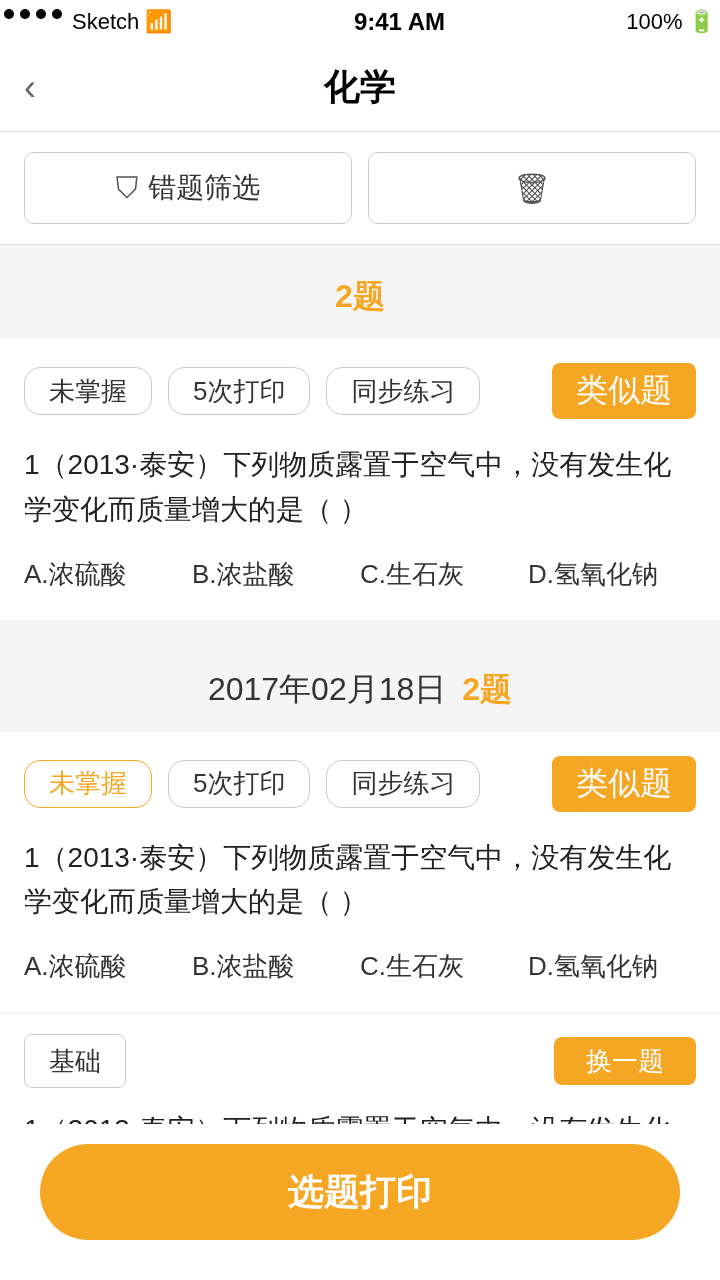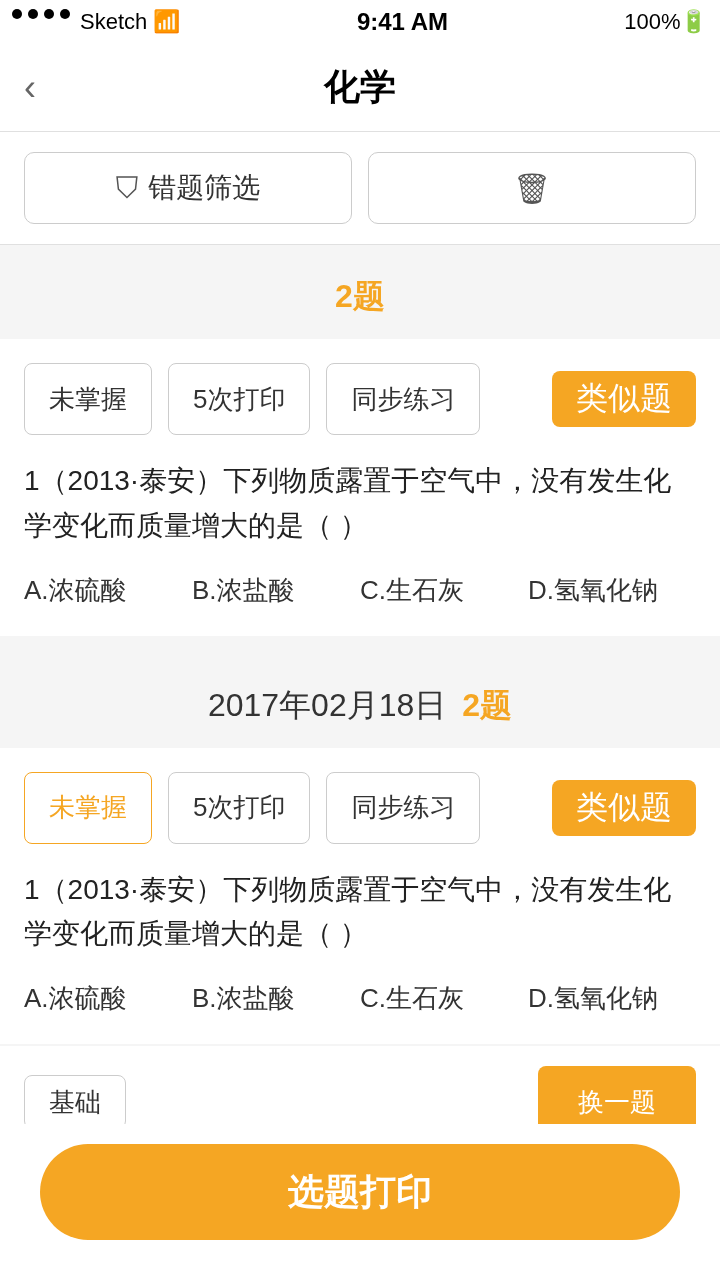--- a/index.html
+++ b/index.html
@@ -13,27 +13,27 @@
       overflow-x: hidden;
     }
 
     
     .status-bar {
       background: #fff;
       height: 44px;
       display: flex;
       align-items: center;
       justify-content: space-between;
-      padding: 0 12px;
+      padding: 0 4px;
       font-size: 24px;
     }
     .status-bar .left { display: flex; gap: 6px; }
     .status-bar .left .dot { width: 10px; height: 10px; background: #000; border-radius: 50%; }
     .status-bar .center { font-size: 24px; font-weight: 600; }
-    .status-bar .right { font-size: 22px; display: flex; align-items: center; }
+    .status-bar .right { font-size: 22px; display: flex; align-items: center; gap: 6px; }
 
     
     .nav-bar {
       background: #fff;
       height: 88px;
       display: flex;
       align-items: center;
       justify-content: center;
       position: relative;
       border-bottom: 1px solid #e0e0e0;
@@ -109,24 +109,24 @@
 
     
     .action-row {
       display: flex;
       align-items: center;
       gap: 16px;
       margin-bottom: 24px;
       flex-wrap: wrap;
     }
     .action-btn {
-      height: 72px;
+      height: 48px;
       padding: 4px 24px;
       border: 1.5px solid #ccc;
-      border-radius: 8px;
+      border-radius: 16px;
       background: #fff;
       font-size: 26px;
       color: #333;
       cursor: pointer;
       white-space: nowrap;
     }
     .action-btn.active {
       border-color: #f5a623;
       color: #f5a623;
     }
@@ -137,22 +137,22 @@
       background: #f5a623;
       border: none;
       border-radius: 8px;
       font-size: 32px;
       color: #fff;
       cursor: pointer;
       white-space: nowrap;
     }
     .swap-btn {
       margin-left: auto;
-      height: 72px;
-      padding: 0 40px;
+      height: 48px;
+      padding: 0 32px;
       background: #f5a623;
       border: none;
       border-radius: 8px;
       font-size: 26px;
       color: #fff;
       cursor: pointer;
       white-space: nowrap;
     }
 
     

